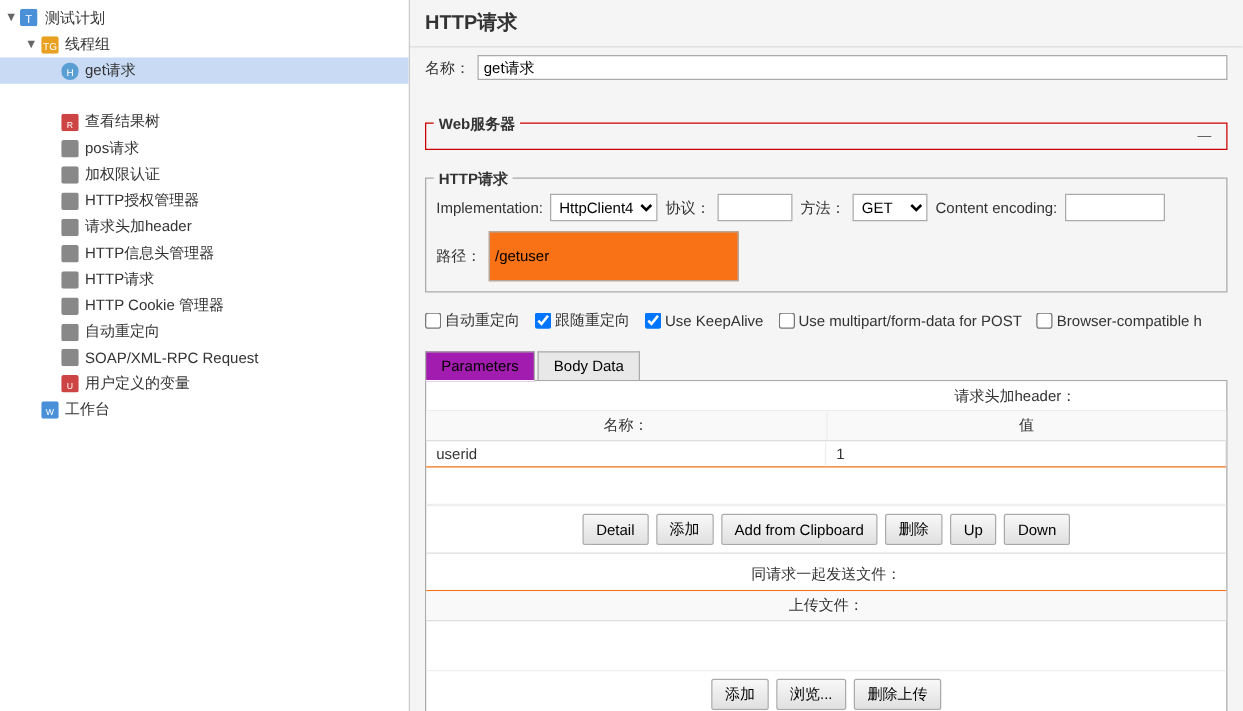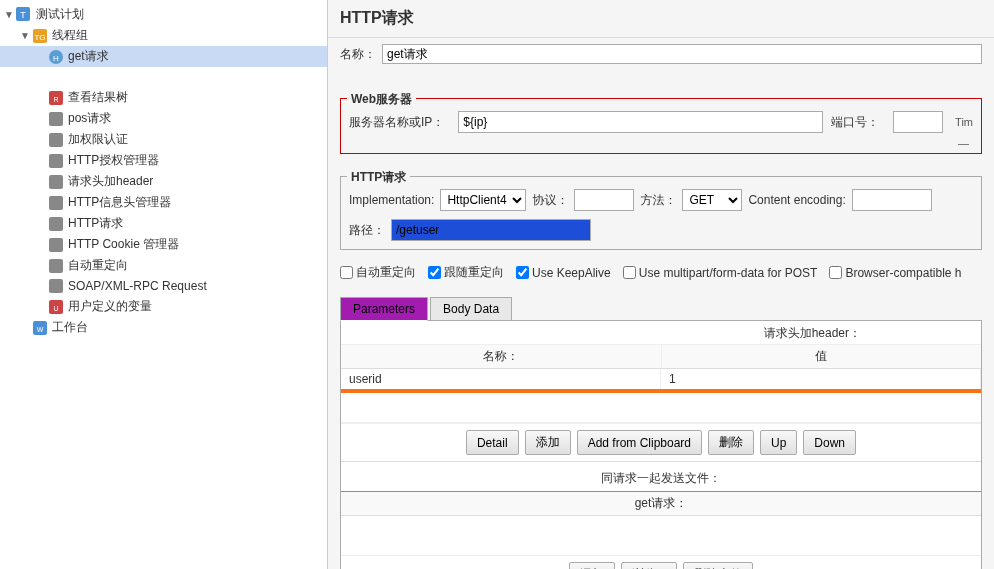--- a/index.html
+++ b/index.html
@@ -49,37 +49,37 @@
     
     .impl-row { display: flex; align-items: center; gap: 6px; padding: 8px 0 4px 0; flex-wrap: wrap; }
     .impl-label { font-size: 12px; color: #333; }
     .impl-select { border: 1px solid #aaa; padding: 1px 2px; font-size: 12px; background: white; height: 22px; }
     .impl-input-small { width: 60px; border: 1px solid #aaa; padding: 2px 4px; font-size: 12px; background: white; height: 22px; }
     .method-select { border: 1px solid #aaa; padding: 1px 2px; font-size: 12px; background: white; height: 22px; width: 60px; }
     .encoding-input { width: 80px; border: 1px solid #aaa; padding: 2px 4px; font-size: 12px; background: white; height: 22px; }
     
     .path-row { display: flex; align-items: center; padding: 4px 0; }
     .path-label { font-size: 12px; color: #333; margin-right: 6px; white-space: nowrap; }
-    .path-input { width: 200px; border: 1px solid #aaa; padding: 2px 4px; font-size: 12px; background: #1d4ed8; height: 22px; }
+    .path-input { width: 200px; border: 1px solid #aaa; padding: 2px 4px; font-size: 12px; background: #f97316; height: 40px; }
     
     .checkbox-row { display: flex; align-items: center; gap: 12px; padding: 4px 0; font-size: 12px; color: #333; flex-wrap: nowrap; }
     .checkbox-item { display: flex; align-items: center; gap: 3px; white-space: nowrap; }
     
     .tabs-container { margin: 6px 12px 0 12px; }
     .tabs-header { display: flex; border-bottom: 1px solid #aaa; }
     .tab-btn { padding: 4px 12px; border: 1px solid #aaa; border-bottom: none; background: #e8e8e8; font-size: 12px; cursor: pointer; margin-right: 2px; }
     .tab-btn.active { background: #a21caf; border-bottom: 1px solid white; margin-bottom: -1px; z-index: 1; }
     
     .tab-content { border: 1px solid #aaa; border-top: none; background: white; padding: 0; }
     
     .params-col-headers { display: flex; border-bottom: 1px solid #ddd; background: #f9f9f9; }
     .params-col-name { flex: 1; padding: 3px 8px; font-size: 12px; color: #333; border-right: 1px solid #eee; text-align: center; }
     .params-col-value { flex: 1; padding: 3px 8px; font-size: 12px; color: #333; text-align: center; }
     
-    .params-data-row { display: flex; border-bottom: 4px solid #f97316; }
+    .params-data-row { display: flex; border-bottom: 1px solid #f97316; }
     .params-data-cell { flex: 1; padding: 3px 8px; font-size: 12px; color: #333; border-right: 1px solid #eee; }
     
     .params-buttons { display: flex; justify-content: center; gap: 6px; padding: 6px; border-top: 1px solid #eee; }
     .action-btn { padding: 3px 10px; border: 1px solid #aaa; background: linear-gradient(to bottom, #f8f8f8, #e0e0e0); font-size: 12px; cursor: pointer; border-radius: 2px; }
     
     .files-section { border-top: 1px solid #ddd; padding: 4px 0; }
     .files-label { text-align: center; padding: 4px; font-size: 12px; color: #333; border-bottom: 1px solid #f97316; }
     .files-col-header { display: flex; border-bottom: 1px solid #ddd; background: #f9f9f9; }
     .files-col { flex: 1; padding: 3px 8px; font-size: 12px; color: #333; text-align: center; }
     .files-empty-row { height: 40px; border-bottom: 1px solid #eee; }
@@ -250,27 +250,20 @@
 
     <div class="form-section">
       <div class="form-row">
         <span class="form-label">名称：</span>
         <input class="form-input form-input-wide" type="text" value="get请求" style="">
       </div>
     </div>
 
     <div class="fieldset-box">
       <span class="fieldset-legend">Web服务器</span>
-      <div class="server-row">
-        <span class="form-label">服务器名称或IP：</span>
-        <input class="server-input" type="text" value="${ip}" style="">
-        <span class="form-label">端口号：</span>
-        <input class="port-input" type="text" style="">
-        <span style="font-size:11px;color:#555;margin-left:4px;">Tim</span>
-      </div>
       <div style="text-align:right;font-size:11px;color:#555;padding-right:4px;">—</div>
     </div>
 
     <div class="http-section">
       <span class="http-legend">HTTP请求</span>
 
       <div class="impl-row">
         <span class="impl-label">Implementation:</span>
         <select class="impl-select">
           <option>HttpClient4</option>
@@ -348,21 +341,21 @@
           <button class="action-btn">添加</button>
           <button class="action-btn">Add from Clipboard</button>
           <button class="action-btn">删除</button>
           <button class="action-btn">Up</button>
           <button class="action-btn">Down</button>
         </div>
 
         <div class="files-section">
           <div class="files-label">同请求一起发送文件：</div>
           <div class="files-col-header">
-            <div class="files-col">get请求：</div>
+            <div class="files-col">上传文件：</div>
           </div>
           <div class="files-empty-row"></div>
           <div class="files-buttons">
             <button class="action-btn">添加</button>
             <button class="action-btn">浏览...</button>
             <button class="action-btn">删除上传</button>
           </div>
         </div>
 
       </div>

